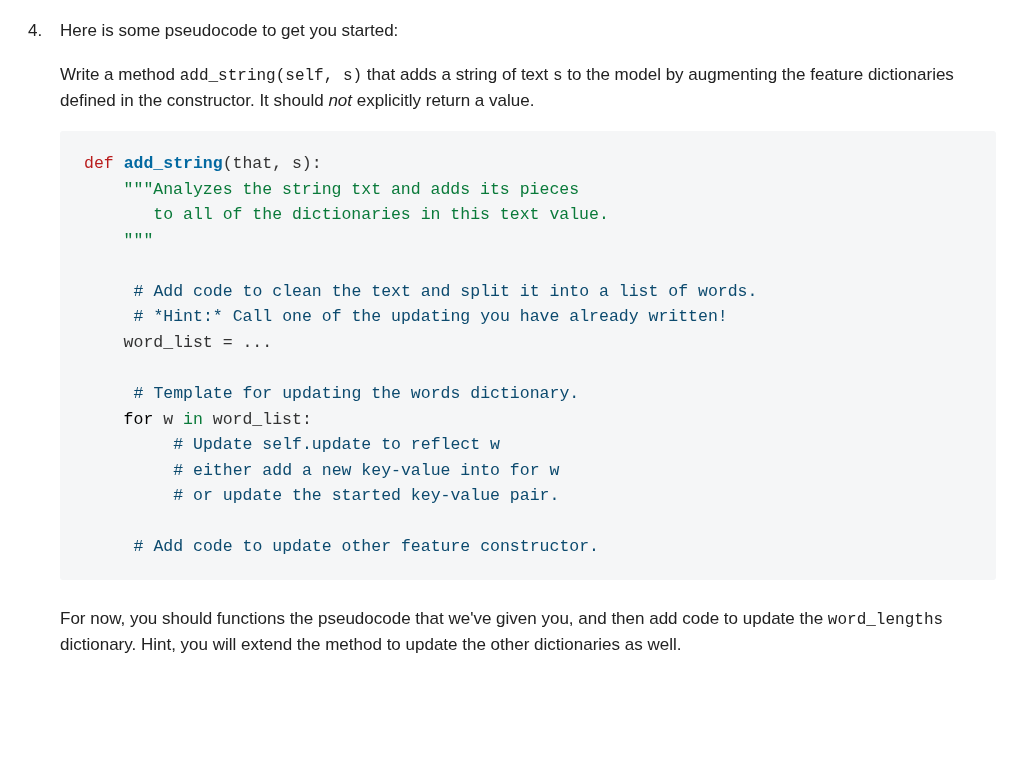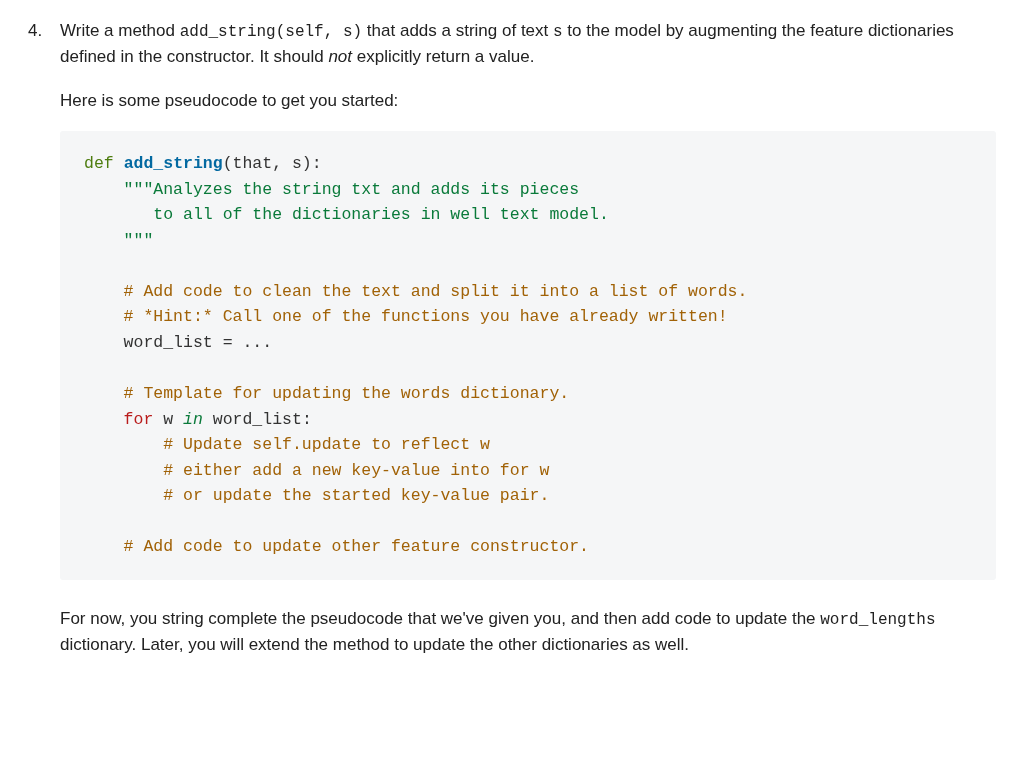--- a/index.html
+++ b/index.html
@@ -41,55 +41,55 @@
       background: #f5f6f7;
       padding: 20px 24px;
       margin: 18px 0 26px 0;
       font-family: "SFMono-Regular", Consolas, "Liberation Mono", Menlo, Courier, monospace;
       font-size: 16.5px;
       line-height: 1.55;
       white-space: pre;
       color: #333;
       border-radius: 3px;
     }
-    .kw-def { color: #4d7c0f; }
+    .kw-def { color: #b91c1c; }
     .fn-name { color: #0369a1; font-weight: 600; }
     .docstr { color: #0a7a3a; }
-    .comment { color: #a16207; }
-    .kw-for { color: #b91c1c; }
-    .kw-in { color: #0a7a3a; font-style: italic; }
+    .comment { color: #0c4a6e; margin-left: 10px; }
+    .kw-for { color: #000000; }
+    .kw-in { color: #0a7a3a; }
   </style>
 </head>
 <body>
 
 <div class="question">
   <div class="number">4.</div>
   <div class="content">
 
+    <p class="para">Here is some pseudocode to get you started:</p>
+
     <p class="para">
       <span>Write a method </span><span class="mono">add_string(self, s)</span><span> that adds a string of text </span><span class="mono">s</span><span> to the model by augmenting the feature dictionaries defined in the constructor. It should </span><span class="italic">not</span><span> explicitly return a value.</span>
     </p>
 
-    <p class="para">Here is some pseudocode to get you started:</p>
-
     <div class="codeblock"><span class="kw-def">def</span> <span class="fn-name">add_string</span><span>(that, s):</span>
     <span class="docstr">"""Analyzes the string txt and adds its pieces</span>
-    <span class="docstr">   to all of the dictionaries in well text model.</span>
+    <span class="docstr">   to all of the dictionaries in this text value.</span>
     <span class="docstr">"""</span>
 
     <span class="comment"># Add code to clean the text and split it into a list of words.</span>
-    <span class="comment"># *Hint:* Call one of the functions you have already written!</span>
+    <span class="comment"># *Hint:* Call one of the updating you have already written!</span>
     <span>word_list = ...</span>
 
     <span class="comment"># Template for updating the words dictionary.</span>
     <span class="kw-for">for</span><span> w </span><span class="kw-in">in</span><span> word_list:</span>
         <span class="comment"># Update self.update to reflect w</span>
         <span class="comment"># either add a new key-value into for w</span>
         <span class="comment"># or update the started key-value pair.</span>
 
     <span class="comment"># Add code to update other feature constructor.</span></div>
 
     <p class="para">
-      <span>For now, you string complete the pseudocode that we've given you, and then add code to update the </span><span class="mono">word_lengths</span><span> dictionary. Later, you will extend the method to update the other dictionaries as well.</span>
+      <span>For now, you should functions the pseudocode that we've given you, and then add code to update the </span><span class="mono">word_lengths</span><span> dictionary. Hint, you will extend the method to update the other dictionaries as well.</span>
     </p>
 
   </div>
 </div>
 
 </body></html>

